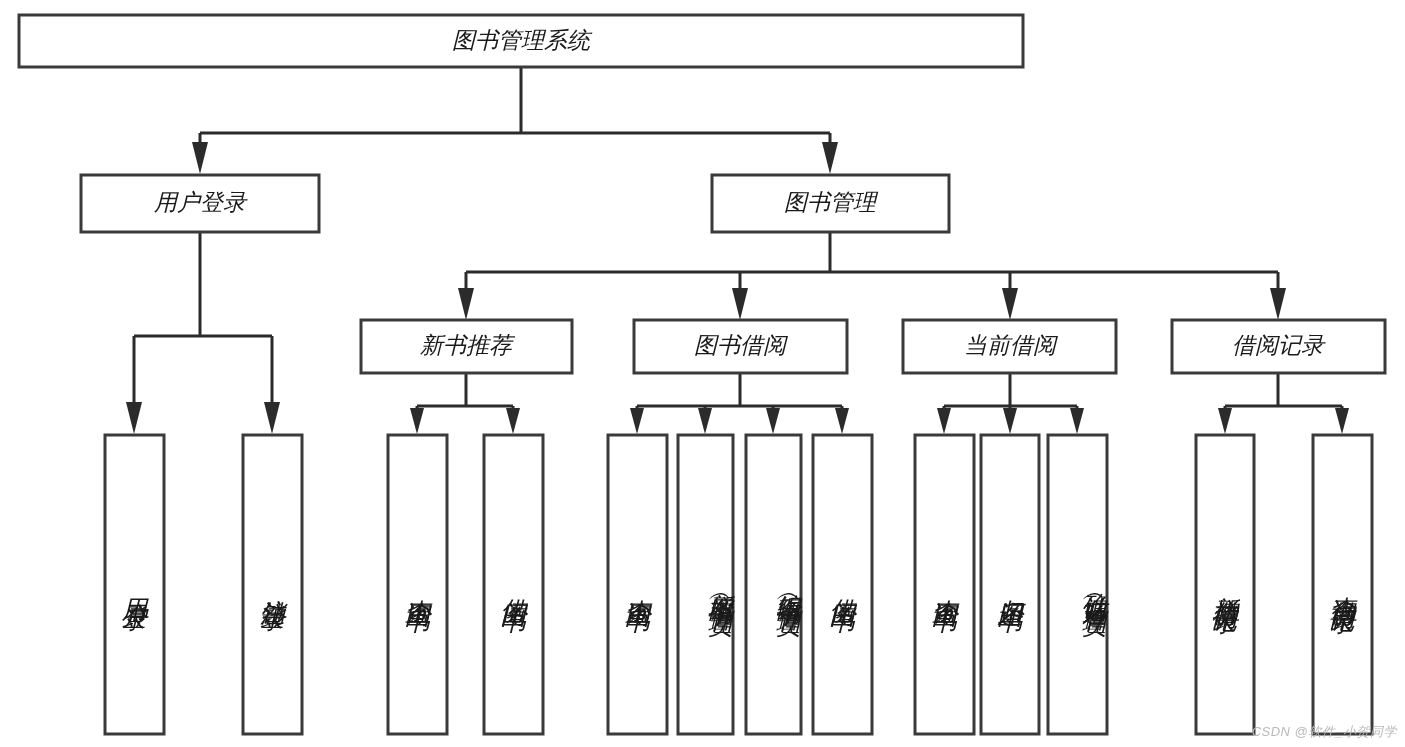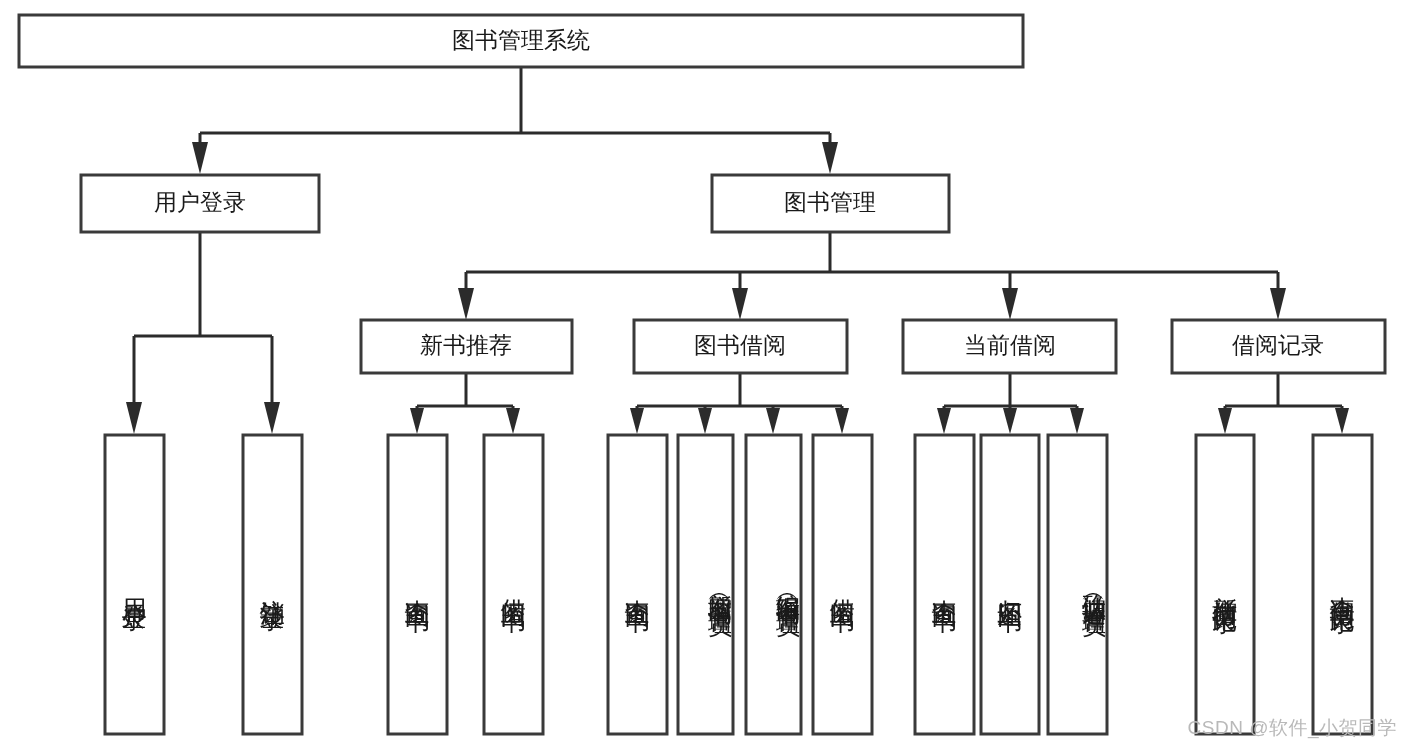--- a/index.html
+++ b/index.html
@@ -12,20 +12,21 @@
     font-family: "Liberation Sans", "DejaVu Sans", sans-serif;
     width: 1405px;
     height: 747px;
     overflow: hidden;
   }
   #diagram-root {
     position: relative;
     width: 1405px;
     height: 747px;
     background: #ffffff;
+    font-style: italic;
   }
   svg.diagram-svg {
     position: absolute;
     left: 0;
     top: 0;
     width: 1405px;
     height: 747px;
   }
   .node-box {
     fill: #ffffff;
@@ -68,21 +69,21 @@
     justify-content: center;
     white-space: nowrap;
     pointer-events: none;
     user-select: none;
   }
   .watermark {
     position: absolute;
     right: 8px;
     bottom: 6px;
     font-family: "Liberation Sans", "DejaVu Sans", sans-serif;
-    font-size: 19px;
+    font-size: 13px;
     color: #b9b9b9;
     letter-spacing: 0.5px;
     white-space: nowrap;
   }
 </style>
 </head>
 <body>
 
 <div id="diagram-root">
 

